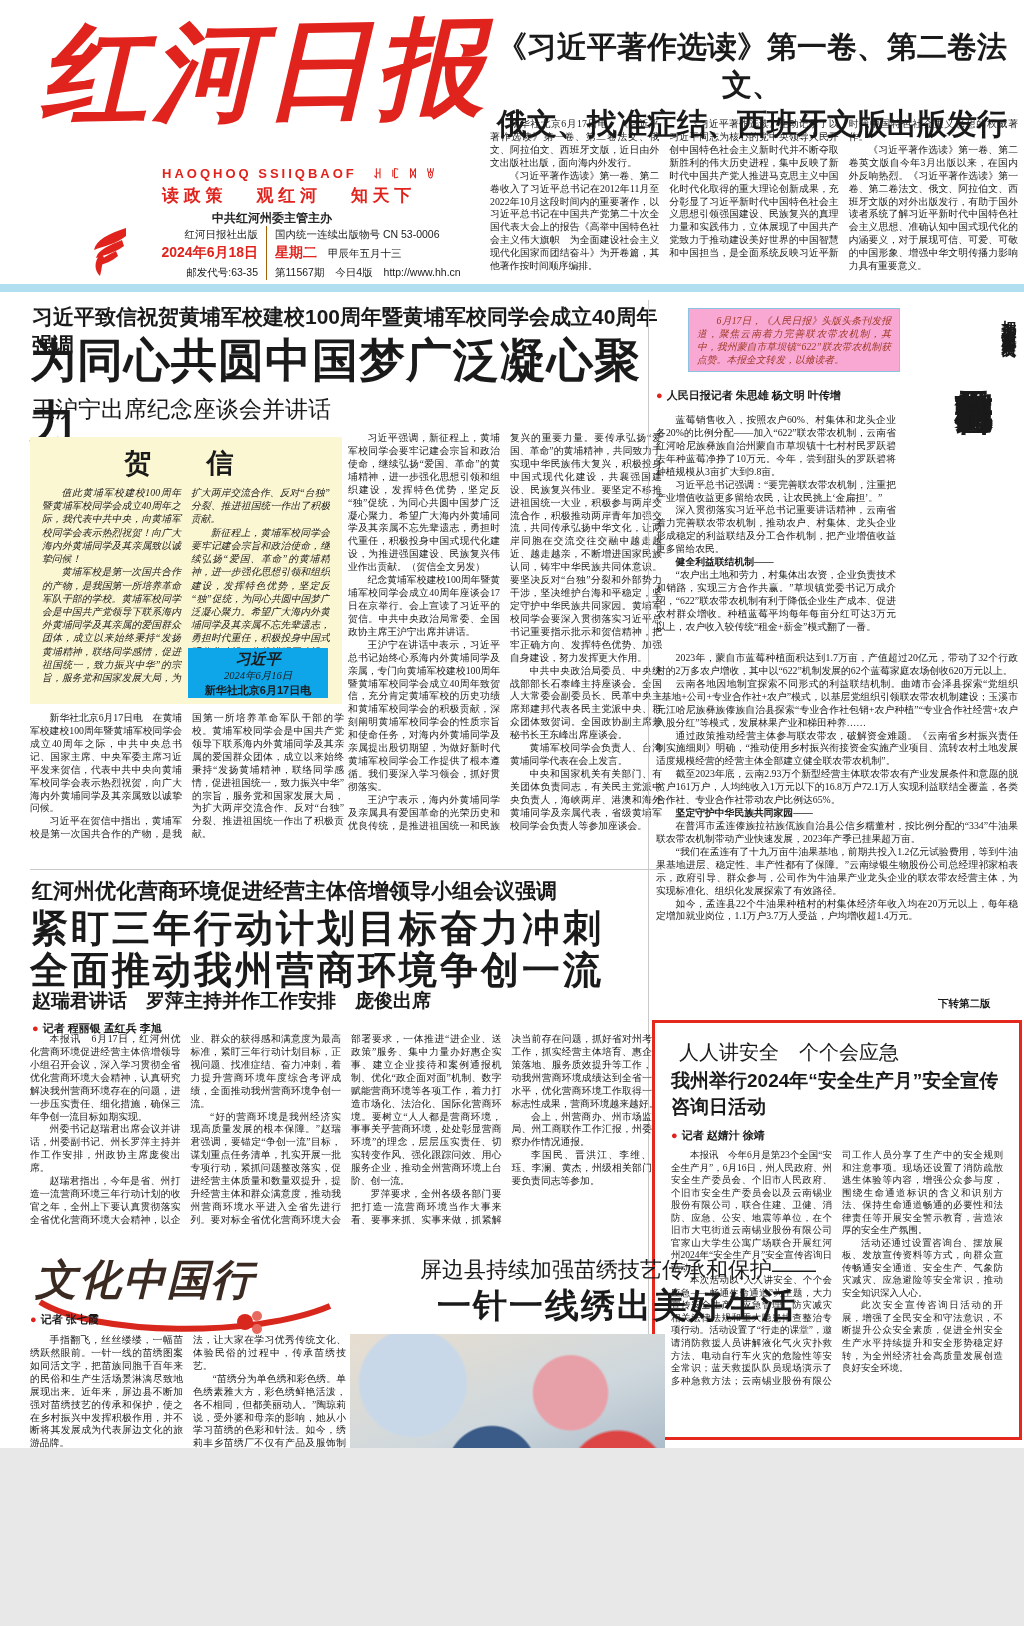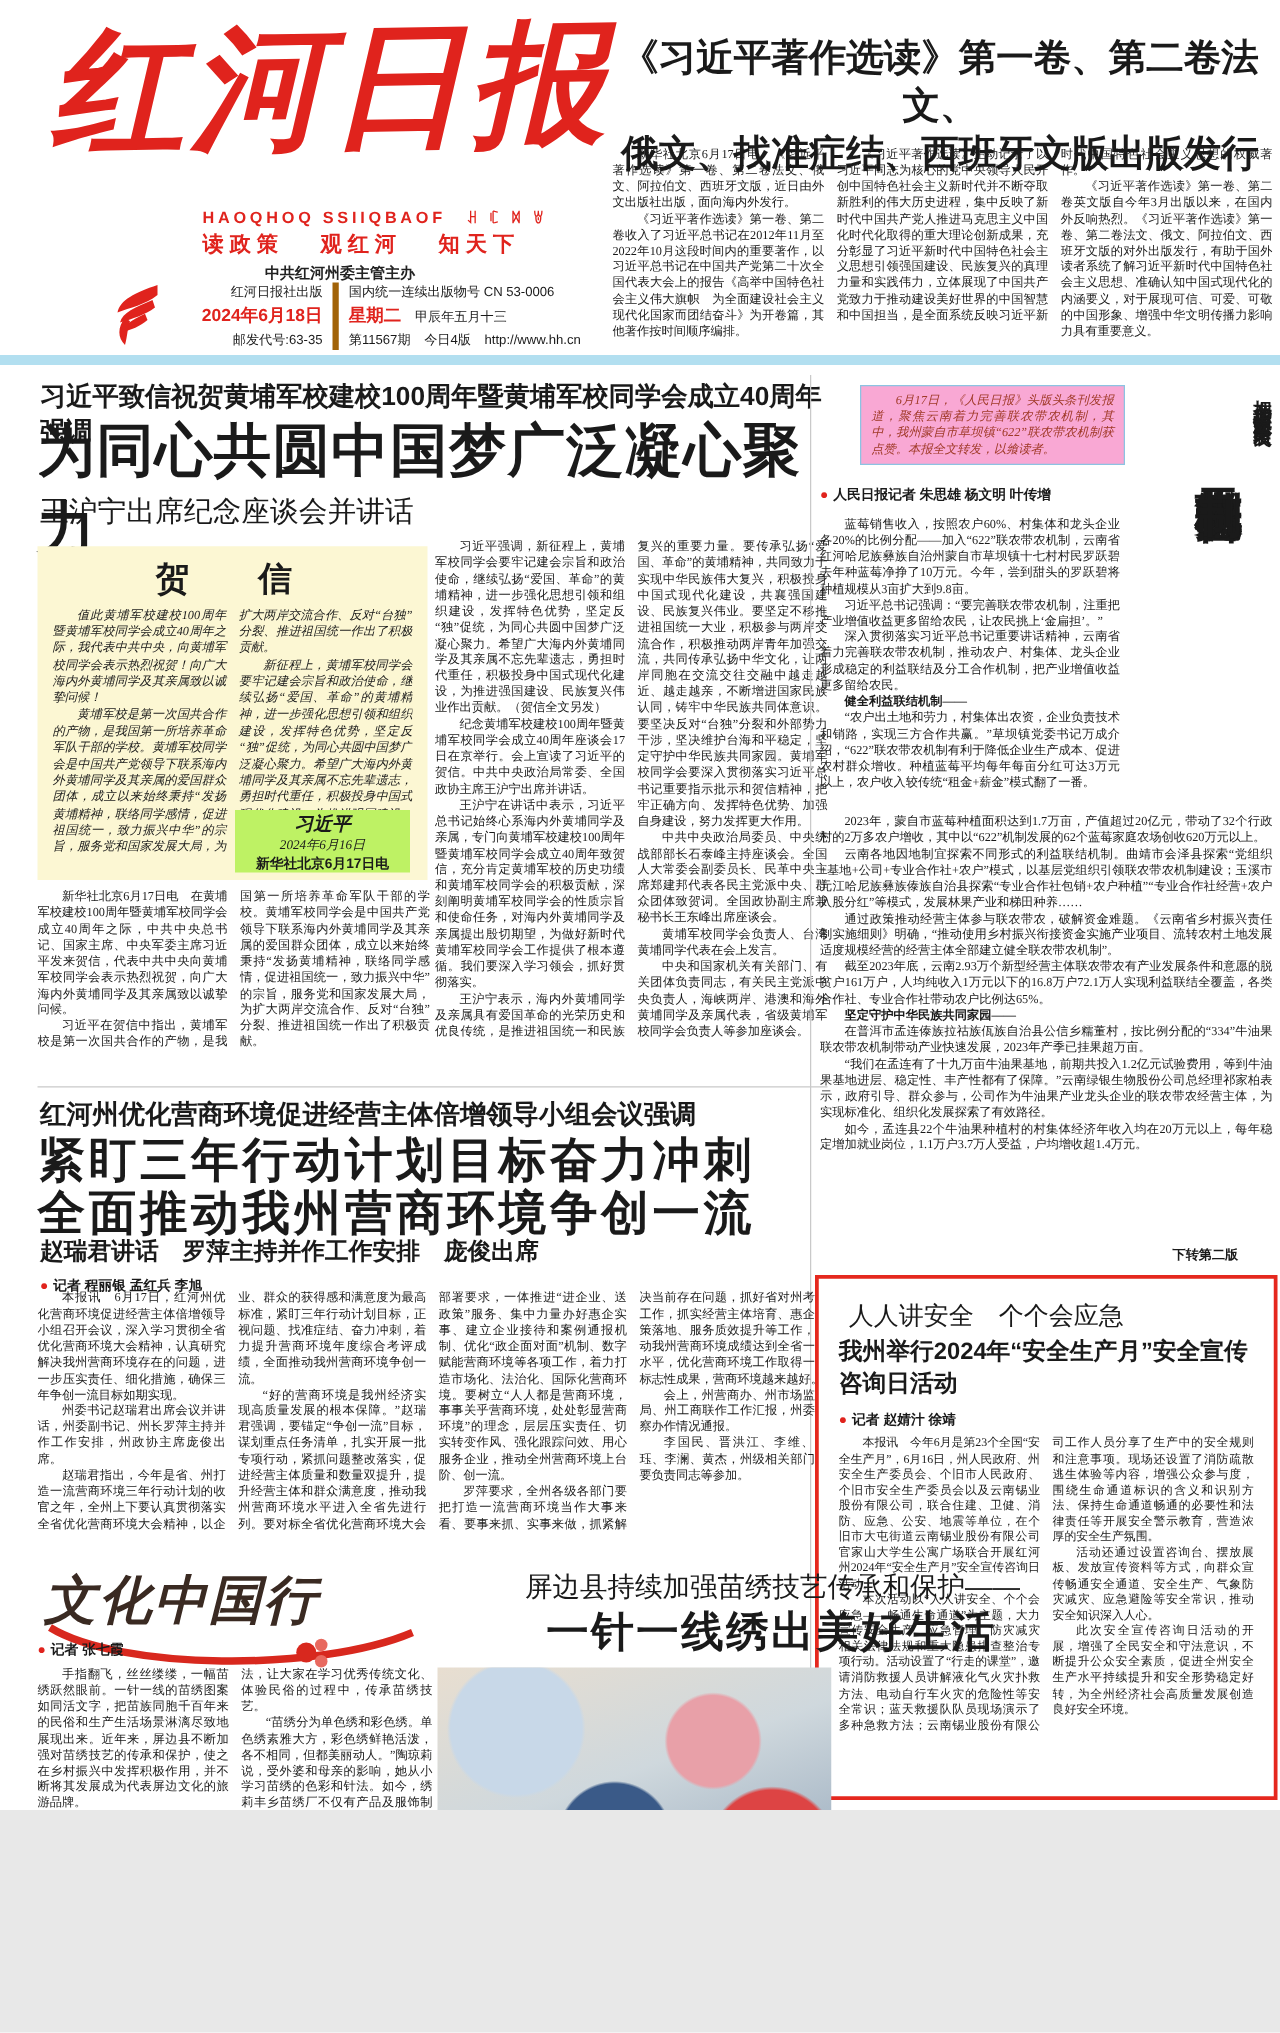--- a/index.html
+++ b/index.html
@@ -66,21 +66,21 @@
     <svg width="44" height="54" viewBox="0 0 44 54">
       <path d="M40 4 C22 10 10 16 8 26 C18 22 30 20 40 12 Z" fill="#e0231d"></path>
       <path d="M36 16 C22 22 12 26 10 34 C20 31 30 28 38 22 Z" fill="#e0231d"></path>
       <path d="M30 27 C20 32 12 36 11 42 C19 40 26 37 32 32 Z" fill="#e0231d"></path>
       <path d="M14 30 C8 38 8 46 14 52 C16 45 16 38 18 33 Z" fill="#e0231d"></path>
     </svg>
   </div>
 
   <div class="abs mast-info sans" style="left:140px;top:226px;width:360px;" data-name="masthead-info">
     <div style="display:flex;">
-      <div style="width:118px;text-align:right;padding-right:8px;border-right:5px solid #a16207;">
+      <div style="width:118px;text-align:right;padding-right:8px;border-right:1px solid #a16207;">
         <div data-name="publisher-line">红河日报社出版</div>
         <div class="red" style="font-weight:bold;font-size:14px;" data-name="date-line">2024年6月18日</div>
         <div data-name="postal-line">邮发代号:63-35</div>
       </div>
       <div style="padding-left:8px;">
         <div data-name="issn-line">国内统一连续出版物号 CN 53-0006</div>
         <div>
           <span class="red" style="font-weight:bold;font-size:14px;" data-name="weekday">星期二</span>
           <span style="margin-left:8px;" data-name="lunar-date">甲辰年五月十三</span>
         </div>
@@ -110,21 +110,21 @@
   <div class="abs sans" style="left:30px;top:330px;width:632px;font-size:46px;font-weight:900;letter-spacing:1px;" data-name="lead-headline">为同心共圆中国梦广泛凝心聚力</div>
   <div class="abs sans" style="left:32px;top:394px;width:420px;font-size:23px;" data-name="lead-deck">王沪宁出席纪念座谈会并讲话</div>
 
   <div class="abs letterbox" style="left:30px;top:437px;width:312px;height:267px;padding:8px 12px;box-sizing:border-box;overflow:hidden;" data-name="congratulation-letter-box">
     <div style="text-align:center;font-size:27px;font-weight:bold;font-style:normal;letter-spacing:14px;margin-bottom:5px;" data-name="letter-title">贺　信</div>
     <div class="body-txt cols2" style="height:200px;" data-name="letter-body">
         <p>值此黄埔军校建校100周年暨黄埔军校同学会成立40周年之际，我代表中共中央，向黄埔军校同学会表示热烈祝贺！向广大海内外黄埔同学及其亲属致以诚挚问候！</p>
         <p>黄埔军校是第一次国共合作的产物，是我国第一所培养革命军队干部的学校。黄埔军校同学会是中国共产党领导下联系海内外黄埔同学及其亲属的爱国群众团体，成立以来始终秉持“发扬黄埔精神，联络同学感情，促进祖国统一，致力振兴中华”的宗旨，服务党和国家发展大局，为扩大两岸交流合作、反对“台独”分裂、推进祖国统一作出了积极贡献。</p>
         <p>新征程上，黄埔军校同学会要牢记建会宗旨和政治使命，继续弘扬“爱国、革命”的黄埔精神，进一步强化思想引领和组织建设，发挥特色优势，坚定反“独”促统，为同心共圆中国梦广泛凝心聚力。希望广大海内外黄埔同学及其亲属不忘先辈遗志，勇担时代重任，积极投身中国式现代化建设，为推进强国建设、民族复兴伟业作出贡献。</p>
       </div>
-    <div class="abs" style="right:14px;bottom:6px;width:140px;text-align:center;background:#bef264;padding-top:2px;" data-name="letter-signature-block">
+    <div class="abs" style="right:14px;bottom:6px;width:140px;text-align:center;background:#0ea5e9;padding-top:2px;" data-name="letter-signature-block">
       <div style="font-size:15px;font-weight:bold;" data-name="letter-signature">习近平</div>
       <div style="font-size:10.5px;" data-name="letter-sign-date">2024年6月16日</div>
       <div class="sans" style="font-size:11px;font-weight:bold;font-style:normal;" data-name="letter-dateline">新华社北京6月17日电</div>
     </div>
   </div>
 
   <div class="abs body-txt cols2" style="left:30px;top:712px;width:314px;height:146px;" data-name="lead-left-body">
       <p>新华社北京6月17日电　在黄埔军校建校100周年暨黄埔军校同学会成立40周年之际，中共中央总书记、国家主席、中央军委主席习近平发来贺信，代表中共中央向黄埔军校同学会表示热烈祝贺，向广大海内外黄埔同学及其亲属致以诚挚问候。</p>
       <p>习近平在贺信中指出，黄埔军校是第一次国共合作的产物，是我国第一所培养革命军队干部的学校。黄埔军校同学会是中国共产党领导下联系海内外黄埔同学及其亲属的爱国群众团体，成立以来始终秉持“发扬黄埔精神，联络同学感情，促进祖国统一，致力振兴中华”的宗旨，服务党和国家发展大局，为扩大两岸交流合作、反对“台独”分裂、推进祖国统一作出了积极贡献。</p>
     </div>

